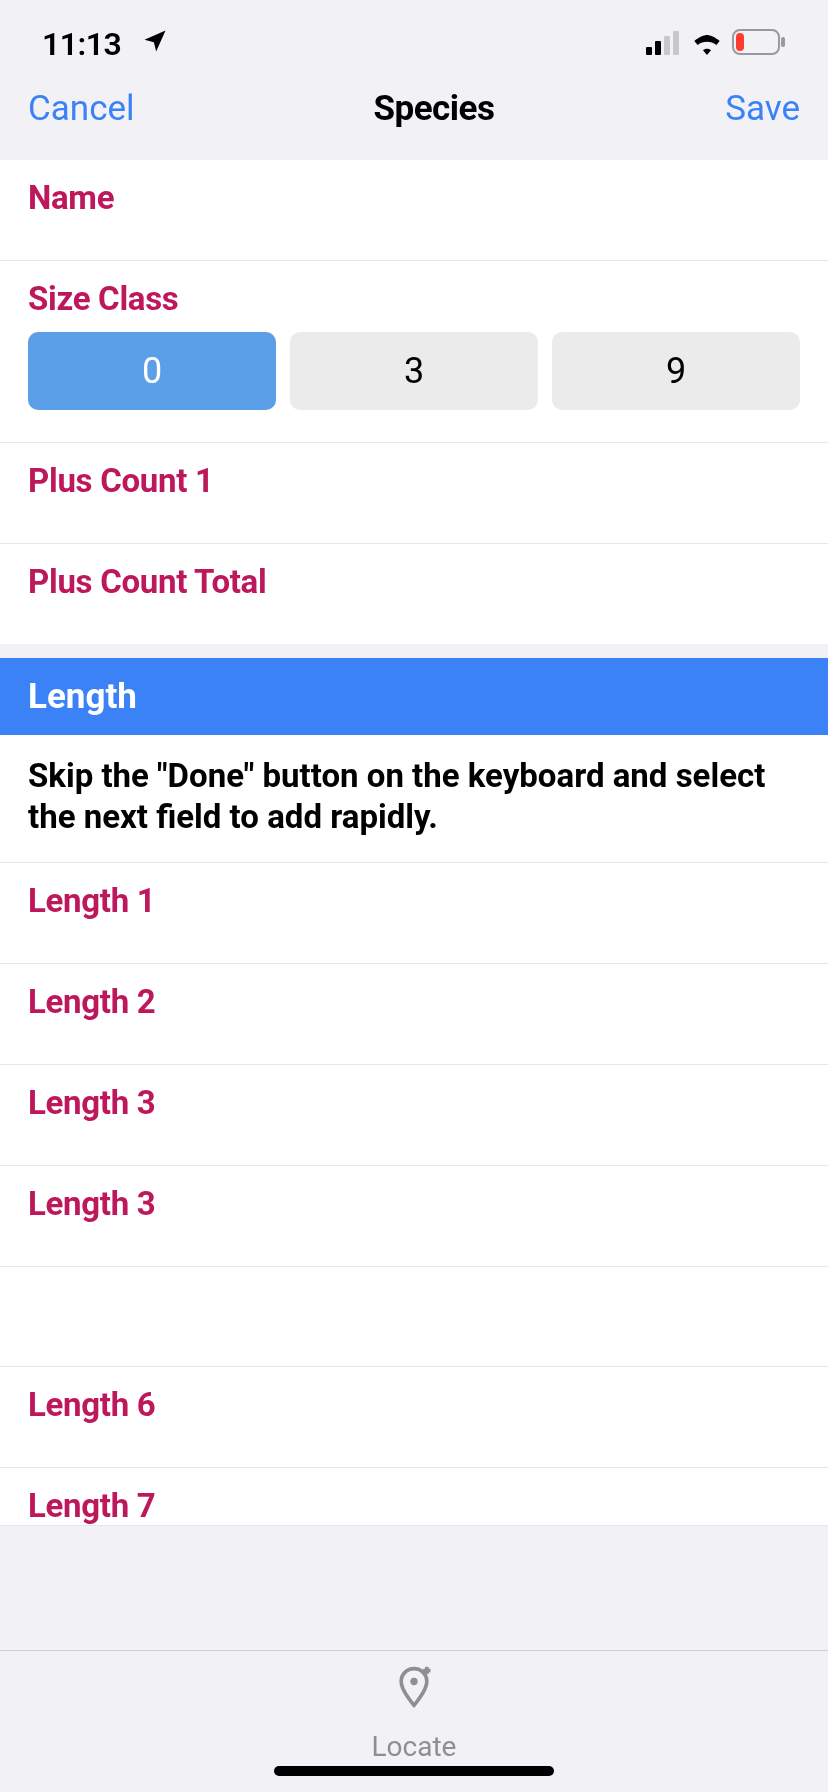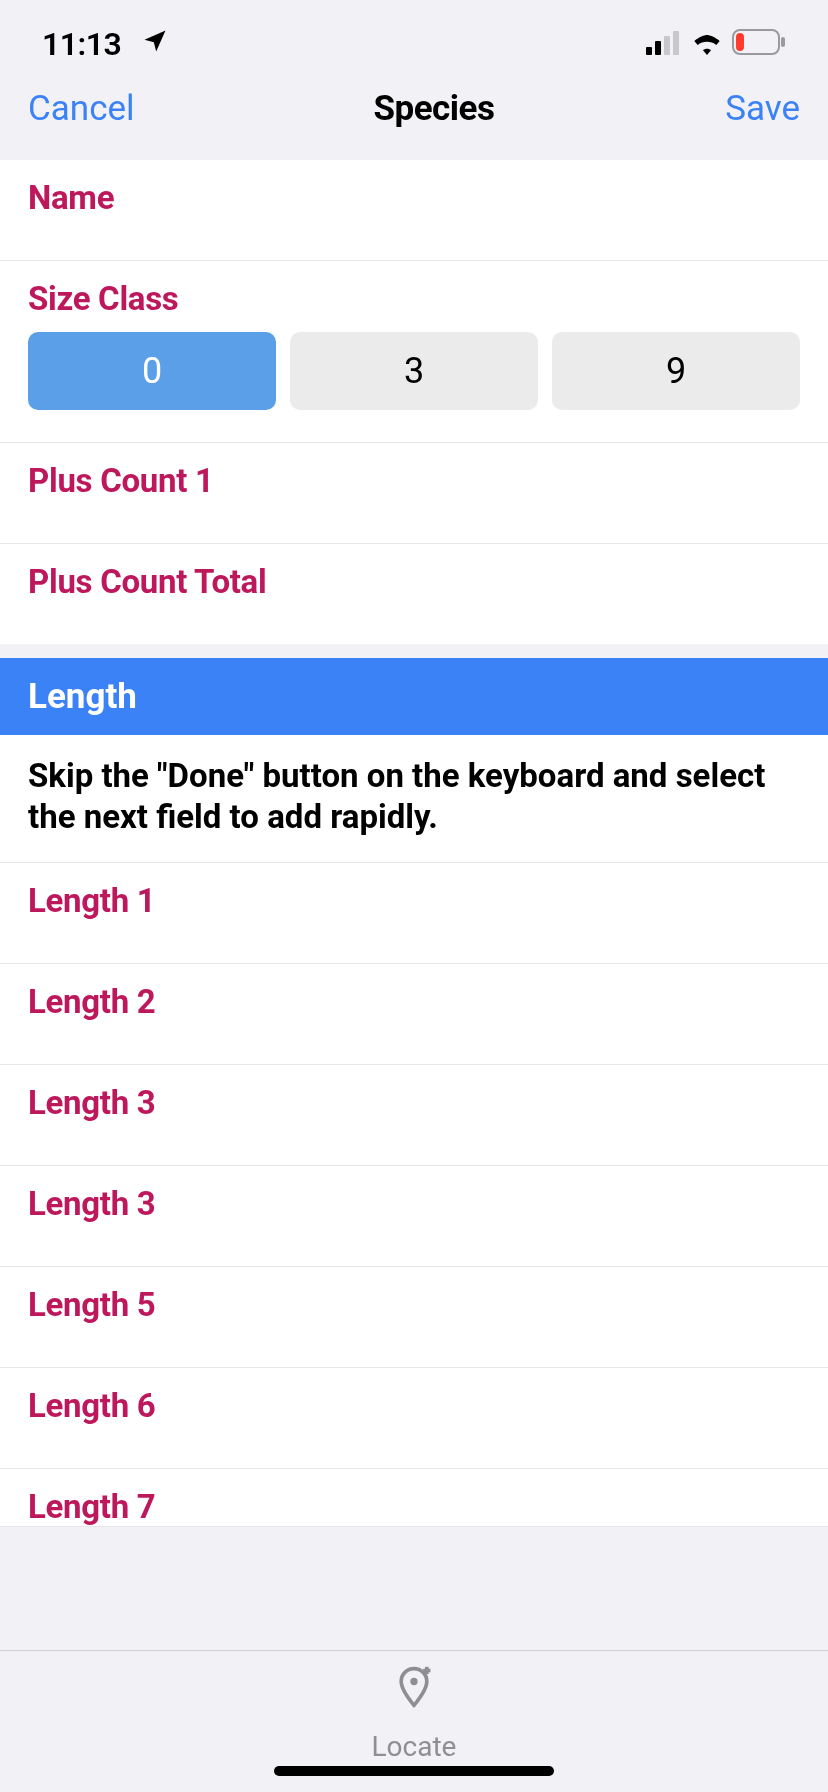--- a/index.html
+++ b/index.html
@@ -254,21 +254,20 @@
   </div>
   <div class="field">
     <div class="field-label">Length 3</div>
     <input class="field-input" value="" style="">
   </div>
   <div class="field">
     <div class="field-label">Length 3</div>
     <input class="field-input" value="" style="">
   </div>
   <div class="field">
-    <div class="field-label">Length 5</div>
     <input class="field-input" value="" style="">
   </div>
   <div class="field">
     <div class="field-label">Length 6</div>
     <input class="field-input" value="" style="">
   </div>
   <div class="field" style="min-height:50px;">
     <div class="field-label">Length 7</div>
   </div>
 

